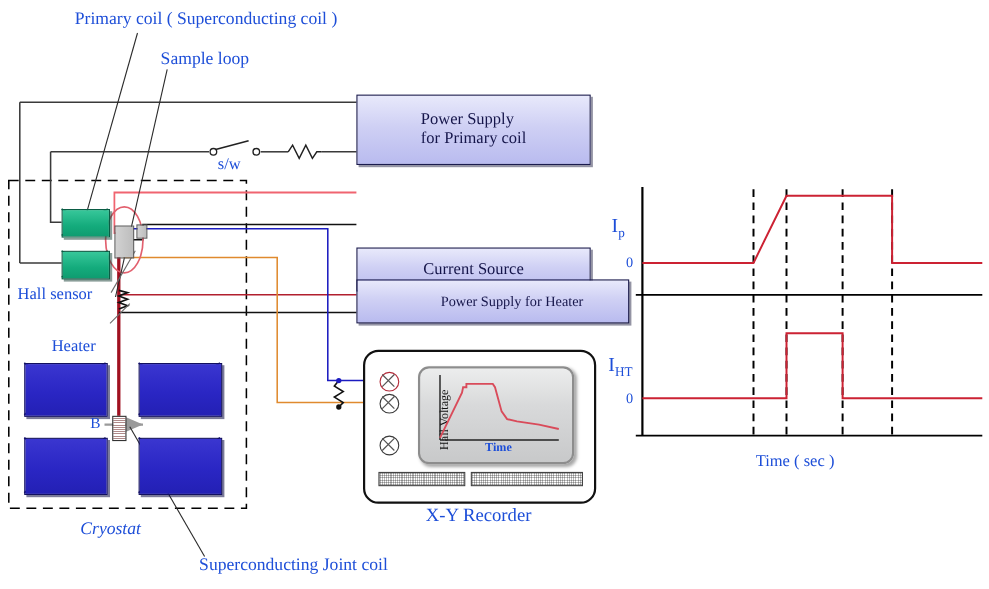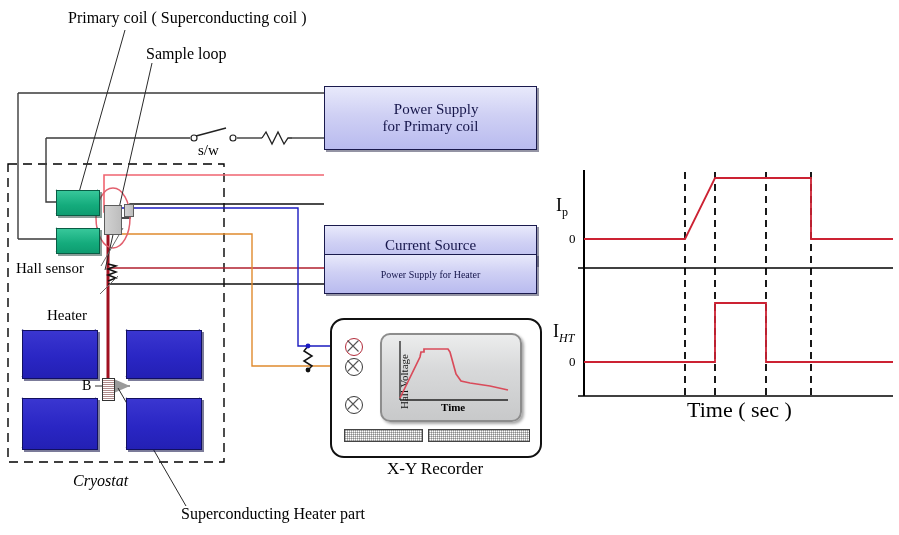--- a/index.html
+++ b/index.html
@@ -2,28 +2,28 @@
 <html><head>
 <meta charset="utf-8">
 <style>
   html,body{margin:0;padding:0;background:#ffffff;}
   #root{
     position:relative;width:899px;height:535px;
     background:#ffffff;
     font-family:"Liberation Serif", serif;
     overflow:hidden;
   }
-  .lbl{position:absolute;color:#000000;white-space:nowrap;line-height:1;}
+  .lbl{position:absolute;color:#1d4ed8;white-space:nowrap;line-height:1;}
   .box3d{
     position:absolute;
     border:1px solid #1a1a4d;
     background:linear-gradient(to bottom,#e8e9fb 0%,#cfd0f4 45%,#b9bbef 100%);
     box-shadow:2px 2px 0 rgba(60,60,90,.55);
     display:flex;align-items:center;justify-content:center;
-    text-align:right;color:#15154a;
+    text-align:left;color:#15154a;
     font-family:"Liberation Serif", serif;
   }
   .coil{
     position:absolute;
     background:linear-gradient(to bottom,#37c79a 0%,#14ab7c 60%,#0e9c70 100%);
     border:1px solid #0a5c44;
     box-shadow:2px 2px 0 rgba(20,60,50,.5);
   }
   .magnet{
     position:absolute;
@@ -171,21 +171,21 @@
     <div>
       <div>Power Supply</div>
       <div>for Primary coil</div>
     </div>
   </div>
 
   <div class="box3d" style="left:324px;top:183px;width:211px;height:38px;font-size:15px;margin-top:42px;">
     <span>Current Source</span>
   </div>
 
-  <div class="box3d" style="left:324px;top:254px;width:211px;height:38px;font-size:10px;">
+  <div class="box3d" style="left:324px;top:254px;width:211px;height:38px;font-size:13px;padding-left:35px;">
     <span>Power Supply for Heater</span>
   </div>
 
   <div class="rec-body" style="left:330px;top:318px;width:208px;height:136px;">
   </div>
 
   <div class="port red" style="left:345px;top:338px;width:16px;height:16px;"></div>
   <div class="port" style="left:345px;top:358px;width:16px;height:16px;"></div>
   <div class="port" style="left:345px;top:396px;width:16px;height:16px;"></div>
 
@@ -220,31 +220,31 @@
   <div class="lbl" style="left:198px;top:143px;font-size:15px;">s/w</div>
 
   <div class="lbl" style="left:16px;top:261px;font-size:15px;">Hall sensor</div>
 
   <div class="lbl" style="left:47px;top:308px;font-size:15px;">Heater</div>
 
   <div class="lbl" style="left:82px;top:379px;font-size:14px;">B</div>
 
   <div class="lbl" style="left:73px;top:473px;font-size:16px;font-style:italic;">Cryostat</div>
 
-  <div class="lbl" style="left:181px;top:506px;font-size:16px;">Superconducting Heater part</div>
+  <div class="lbl" style="left:181px;top:506px;font-size:16px;">Superconducting Joint coil</div>
 
   <div class="lbl" style="left:387px;top:460px;font-size:17px;">X-Y Recorder</div>
 
   <div class="lbl" style="left:556px;top:196px;font-size:18px;">
     <span>I</span><span style="font-size:12px;vertical-align:sub;">p</span>
   </div>
 
   <div class="lbl" style="left:569px;top:232px;font-size:13px;">0</div>
 
   <div class="lbl" style="left:553px;top:322px;font-size:18px;">
-    <span>I</span><span style="font-size:12px;vertical-align:sub;font-style:italic;">HT</span>
+    <span>I</span><span style="font-size:12px;vertical-align:sub;">HT</span>
   </div>
 
   <div class="lbl" style="left:569px;top:355px;font-size:13px;">0</div>
 
-  <div class="lbl" style="left:687px;top:399px;font-size:22px;">Time ( sec )</div>
+  <div class="lbl" style="left:687px;top:413px;font-size:15px;">Time ( sec )</div>
 
 </div>
 
 </body></html>

